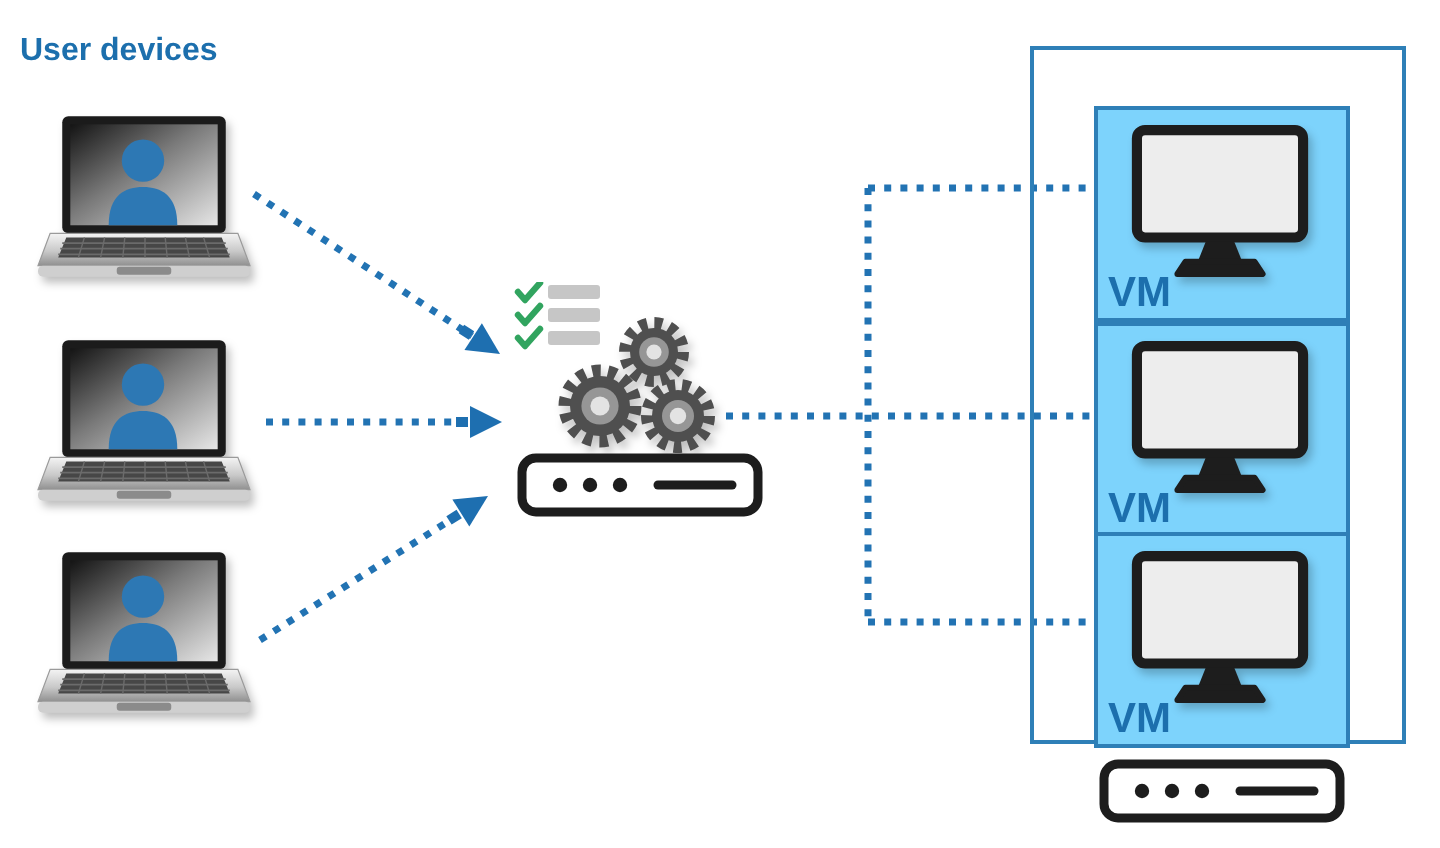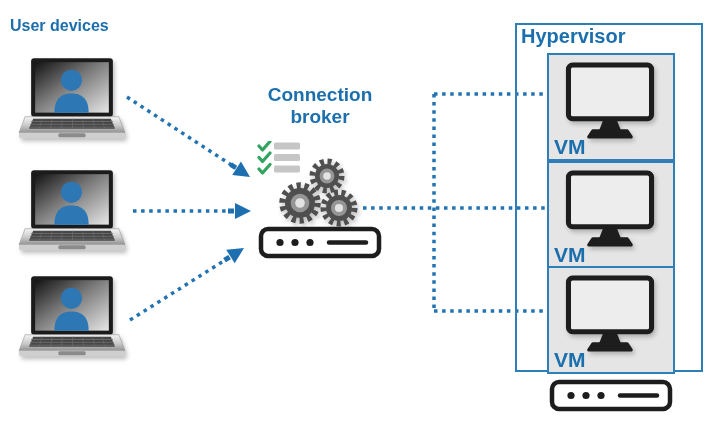--- a/index.html
+++ b/index.html
@@ -14,21 +14,21 @@
   }
   .lbl-user{left:10px;top:17px;font-size:16px;}
   .lbl-broker{left:255px;top:84px;width:130px;text-align:center;font-size:19px;line-height:1.15;}
   .lbl-hyper{left:521px;top:25px;font-size:20px;}
   .hyperbox{
     position:absolute;left:515px;top:23px;width:188px;height:349px;
     border:2px solid #2e7fb7;box-sizing:border-box;background:transparent;
   }
   .vmbox{
     position:absolute;left:547px;width:128px;height:108px;
-    border:2px solid #2e7fb7;box-sizing:border-box;background:#e5e5e5;
+    border:2px solid #2e7fb7;box-sizing:border-box;background:#7dd3fc;
   }
   .vmbox .vm-label{
     position:absolute;left:5px;bottom:0px;font-size:21px;font-weight:700;color:#1c6fad;
   }
   .vmbox svg{position:absolute;left:16px;top:7px;filter:drop-shadow(2px 3px 2px rgba(0,0,0,0.22));}
   .shadowed{filter:drop-shadow(2px 3px 2px rgba(0,0,0,0.25));}
   svg{display:block;}
 </style>
 </head>
 <body>
@@ -105,21 +105,20 @@
         <path d="M0,0 L-16,-8 L-16,8 Z"></path>
           <rect x="-23" y="-2.5" width="6" height="5"></rect>
       </g>
       <g transform="translate(244,248) rotate(-32)">
         <path d="M0,0 L-16,-8 L-16,8 Z"></path>
           <rect x="-23" y="-2.5" width="6" height="5"></rect>
       </g>
     </g>
   </svg>
 
-  <div class="lbl lbl-broker">Connection broker</div>
 
   <svg class="abs" style="left:257px;top:141px" width="46" height="36" viewBox="0 0 46 36">
     <g>
       <path d="M2,5 L5.5,9 L13,0.5" stroke="#31a45f" stroke-width="3.2" fill="none" stroke-linecap="round" stroke-linejoin="round"></path>
       <rect x="17" y="1.5" width="26" height="7" rx="1.5" fill="#c6c6c6"></rect>
       <path d="M2,16.5 L5.5,20.5 L13,12" stroke="#31a45f" stroke-width="3.2" fill="none" stroke-linecap="round" stroke-linejoin="round"></path>
       <rect x="17" y="13" width="26" height="7" rx="1.5" fill="#c6c6c6"></rect>
       <path d="M2,28 L5.5,32 L13,23.5" stroke="#31a45f" stroke-width="3.2" fill="none" stroke-linecap="round" stroke-linejoin="round"></path>
       <rect x="17" y="24.5" width="26" height="7" rx="1.5" fill="#c6c6c6"></rect>
     </g>
@@ -141,21 +140,20 @@
     <circle cx="69" cy="58" r="13" fill="#4f4f4f"></circle>
     <circle cx="69" cy="58" r="8" fill="#969696"></circle>
     <circle cx="69" cy="58" r="4.1" fill="#e3e3e3"></circle>
   </svg>
 
   <svg class="abs" style="left:257px;top:226px" width="126" height="34" viewBox="0 0 124 34">
       <use href="#server"></use>
     </svg>
 
   <div class="hyperbox"></div>
-  <div class="lbl lbl-hyper">Hypervisor</div>
 
   <div class="vmbox" style="top:53px">
     <svg width="90" height="78" viewBox="0 0 88 77">
         <use href="#monitor"></use>
       </svg>
     <span class="vm-label">VM</span>
   </div>
   <div class="vmbox" style="top:161px">
     <svg width="90" height="78" viewBox="0 0 88 77">
         <use href="#monitor"></use>

